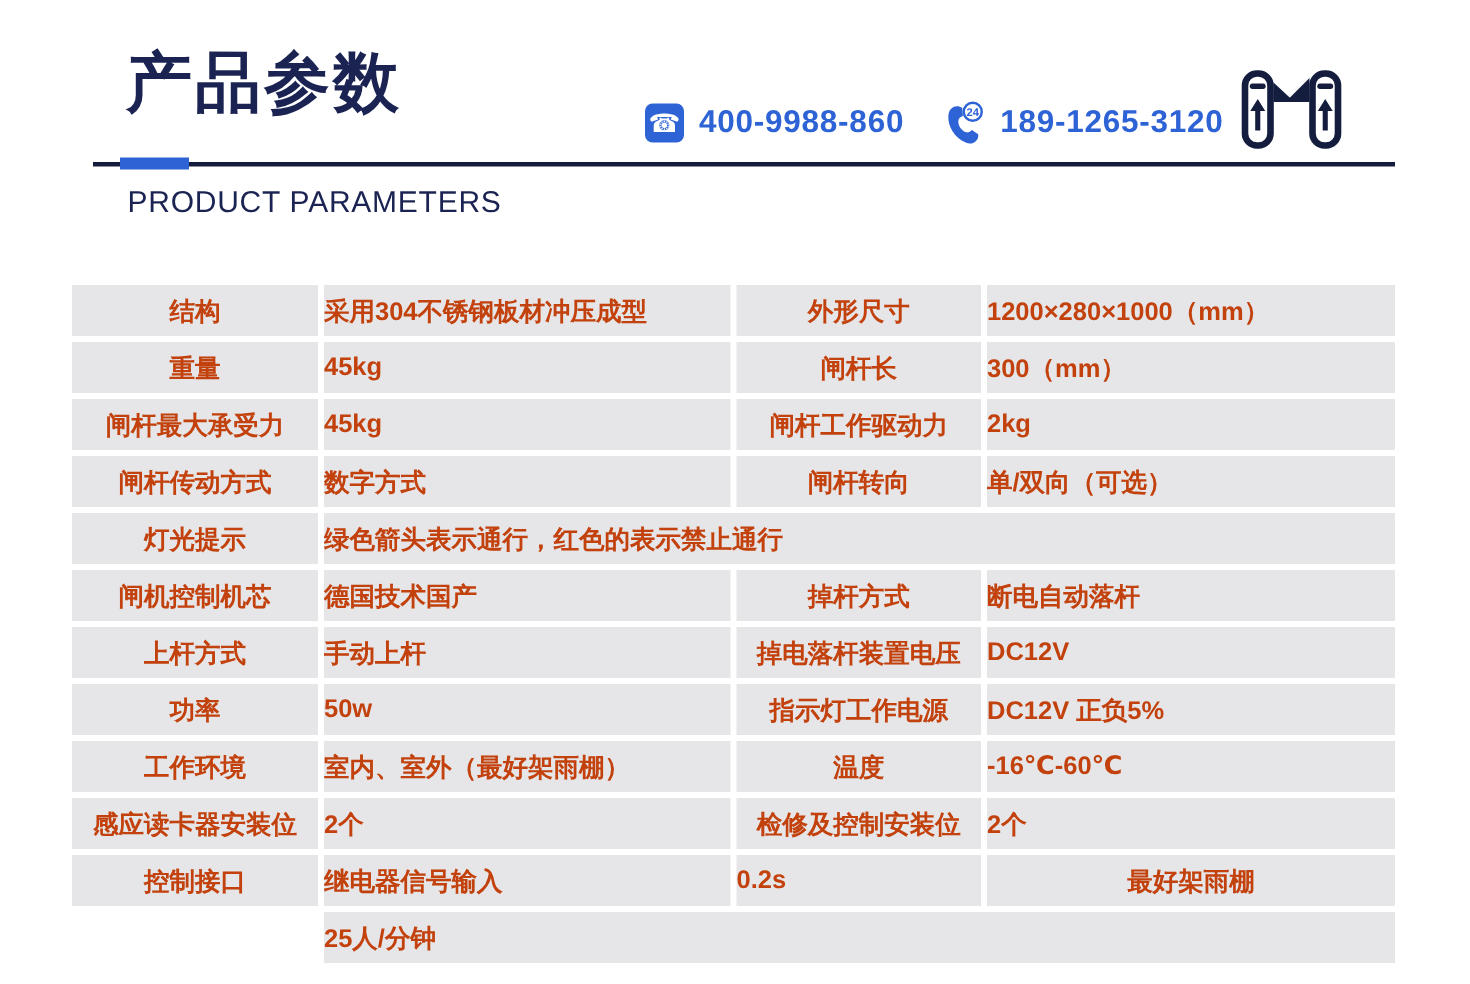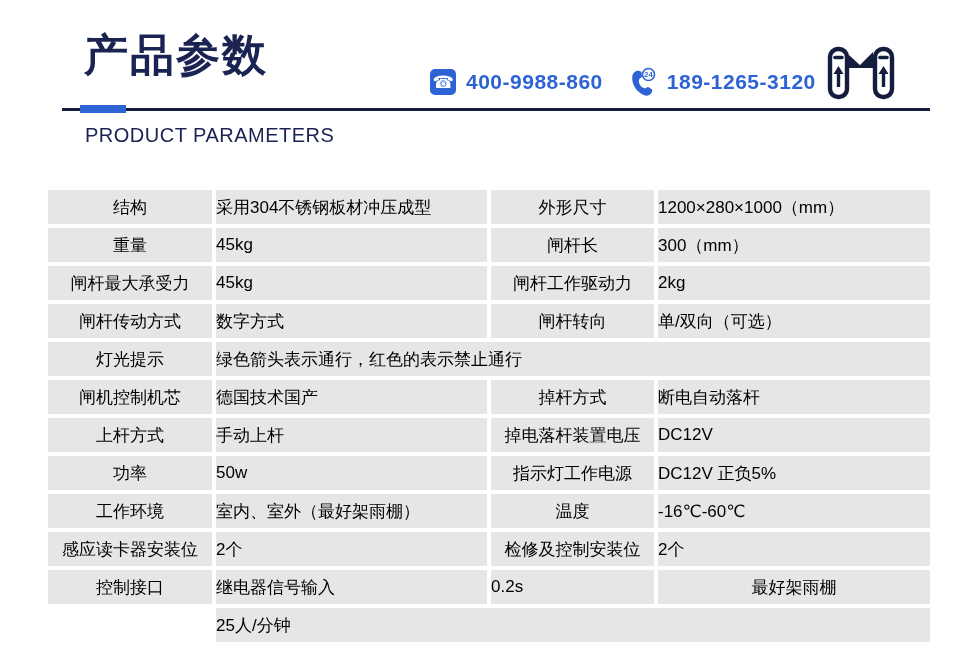--- a/index.html
+++ b/index.html
@@ -43,22 +43,22 @@
   .spec-table{
     position:absolute;left:48px;top:190px;width:882px;
     display:grid;
     grid-template-columns:164px 271px 163px 272px;
     column-gap:4px;row-gap:4px;
     grid-auto-rows:34px;
   }
   .cell{
     background:#e6e6e8;
     display:flex;align-items:center;
-    font-size:17px;color:#000000;
-    white-space:nowrap;overflow:hidden;
+    font-size:17px;color:#c2410c;
+    white-space:nowrap;overflow:hidden;font-weight:bold;
   }
   .cell.label{justify-content:center;text-align:center;}
   .cell.value{justify-content:flex-start;}
   .cell.span3{grid-column:2 / 5;}
 </style>
 </head>
 <body>
 
 <div class="page-title">产品参数</div>
 <div class="divider-line"></div>

